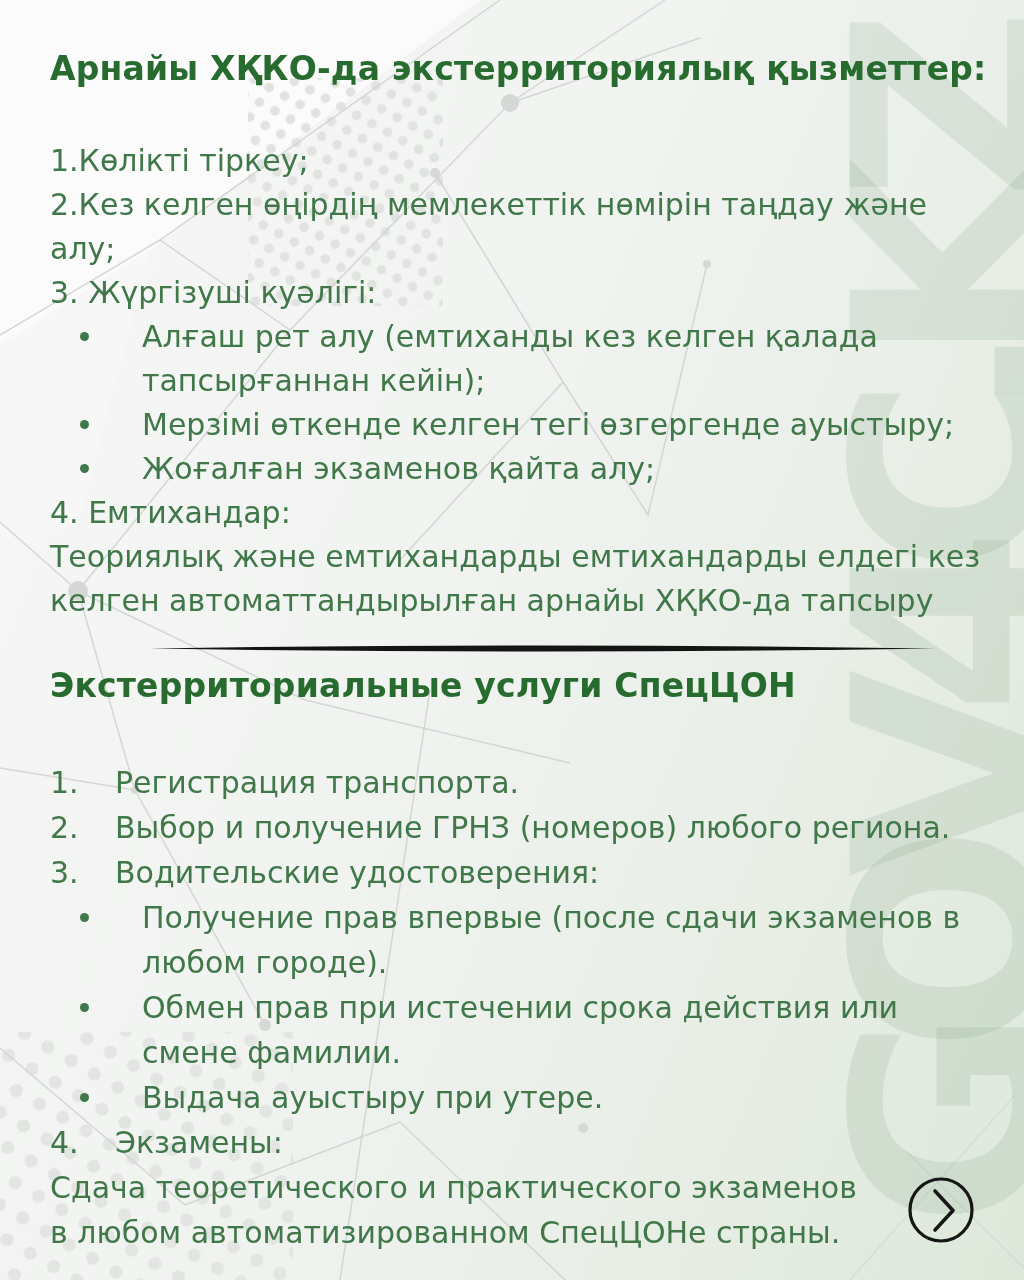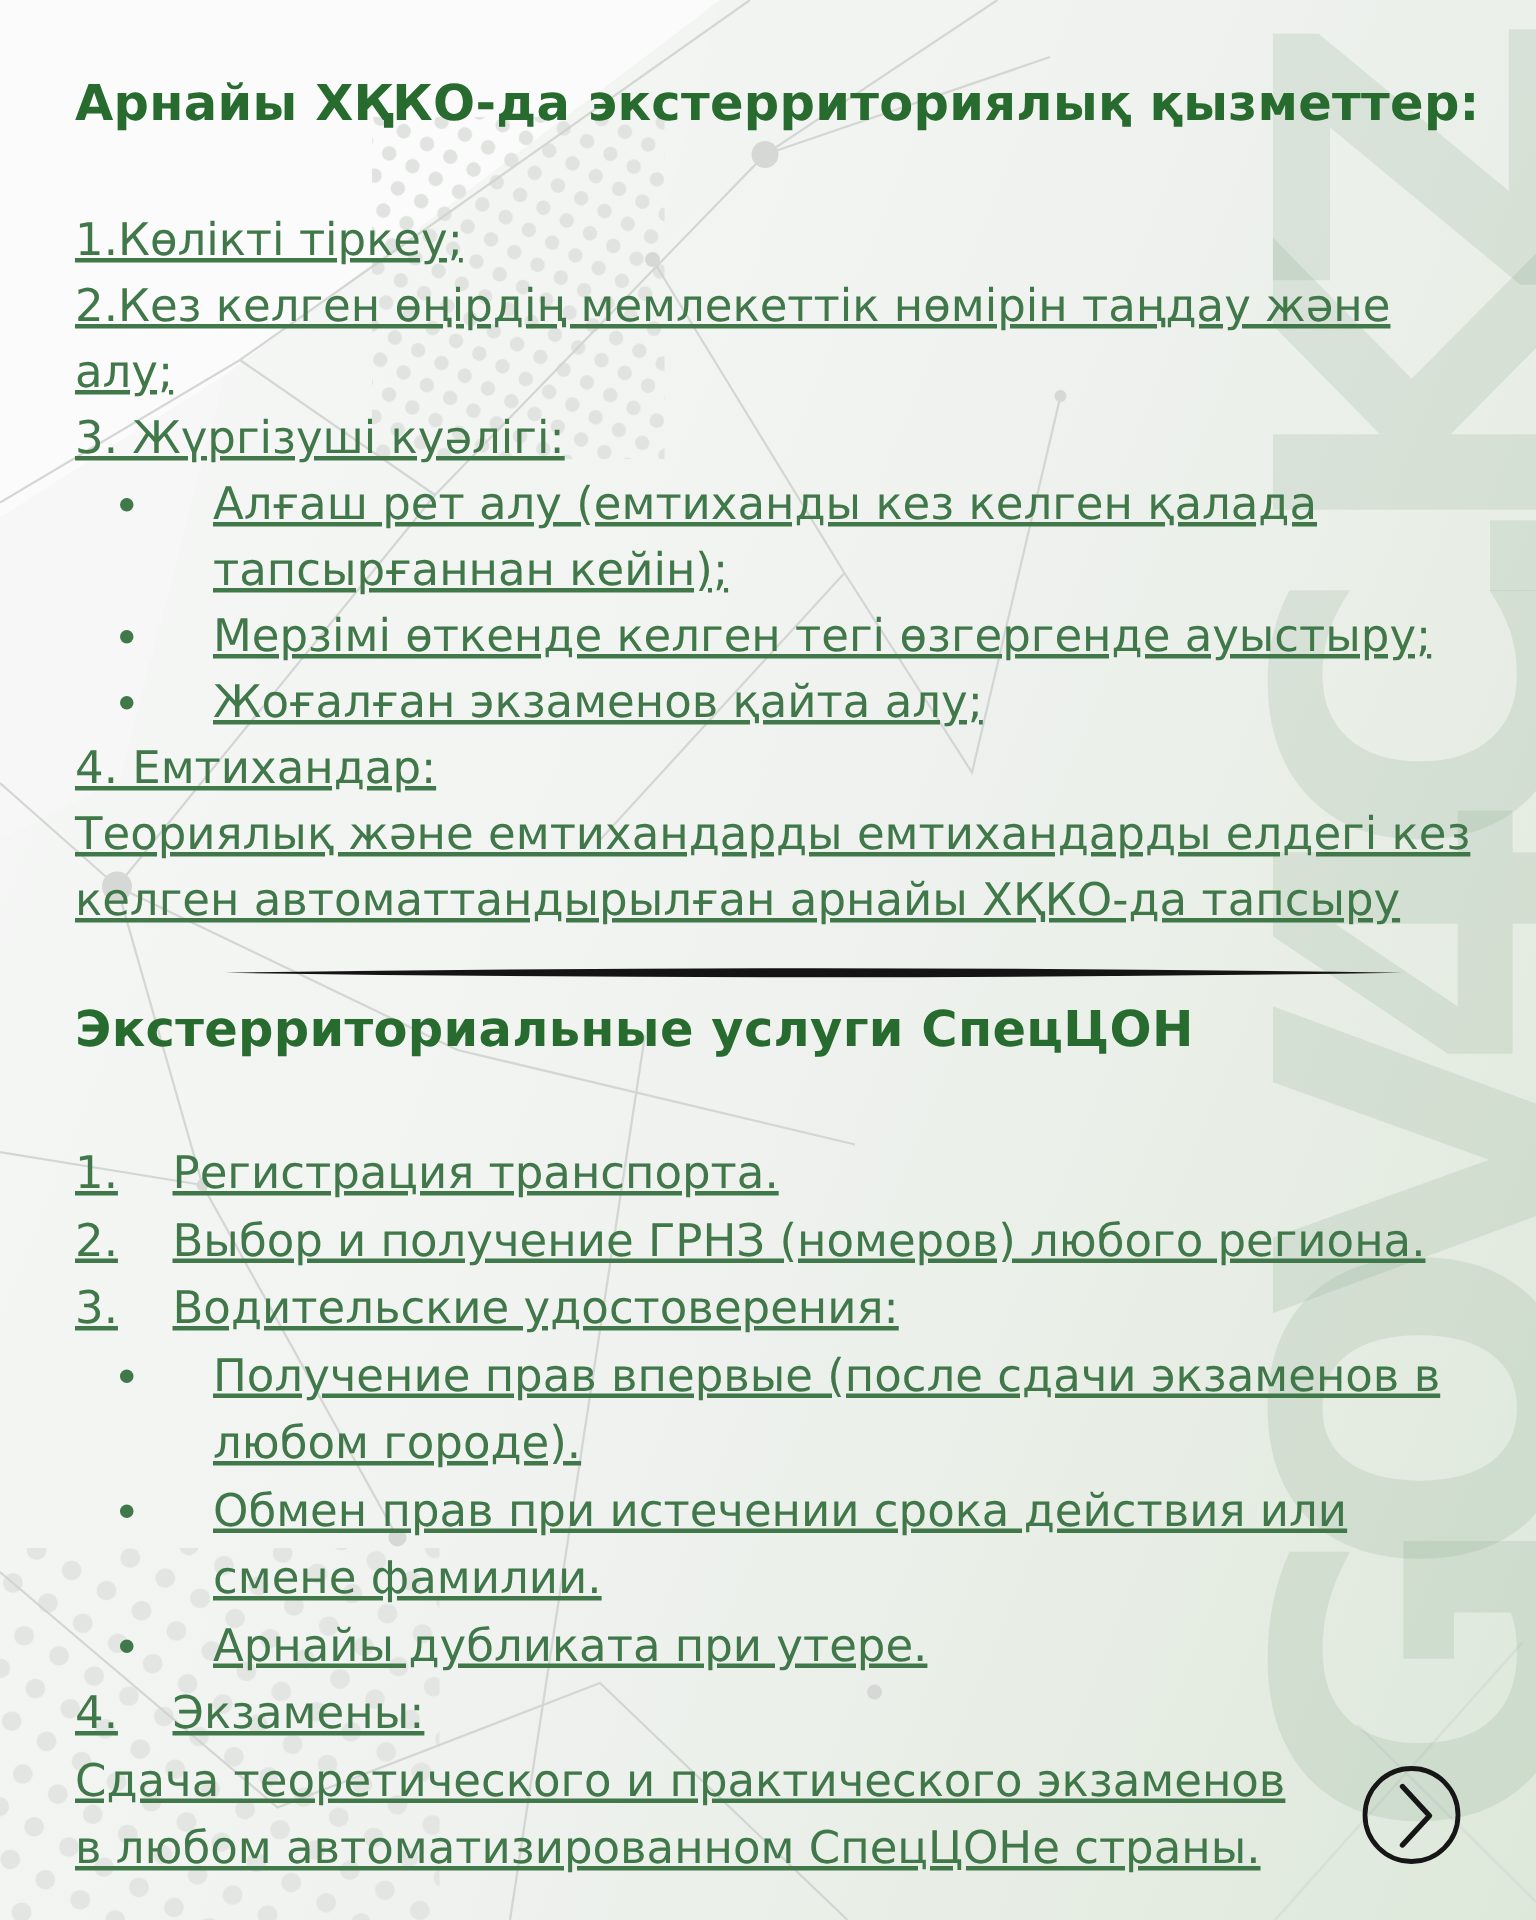--- a/index.html
+++ b/index.html
@@ -18,21 +18,21 @@
     z-index:1; pointer-events:none; user-select:none;
   }
   .content{position:relative; z-index:2; padding:48px 30px 0 50px; color:#40784a;}
   h1,h2{
     color:#276b2f; font-size:33px; font-weight:700; line-height:1.25;
     margin:0; letter-spacing:0.2px;
   }
   h1{margin-bottom:50px;}
   h2{margin-top:21px;}
   .list{font-size:30px;}
-  .list .row{display:flex; align-items:flex-start; margin:0;text-decoration:underline;}
+  .list .row{display:flex; align-items:flex-start; margin:0;}
   .list .txt{white-space:pre-line; display:block; flex:1 1 auto;}
   .list-a{line-height:44px;}
   .list-b{line-height:45px; margin-top:53px;}
   .row.bullet{padding-left:30px;gap:40px;}
   .dot{
     flex:0 0 auto; width:9px; height:9px; border-radius:50%;
     background:#40784a; margin-right:13px;
   }
   .list-a .dot{margin-top:17px;}
   .list-b .dot{margin-top:18px;}
@@ -162,21 +162,21 @@
           <span class="txt">Получение прав впервые (после сдачи экзаменов в
 любом городе).</span>
         </div>
         <div class="row bullet">
           <span class="dot"></span>
           <span class="txt">Обмен прав при истечении срока действия или
 смене фамилии.</span>
         </div>
         <div class="row bullet">
           <span class="dot"></span>
-          <span class="txt">Арнайы дубликата при утере.</span>
+          <span class="txt">Выдача ауыстыру при утере.</span>
         </div>
         <div class="row numcol">
           <span class="marker">4.</span>
           <span class="txt">Экзамены:</span>
         </div>
         <div class="row plain">
           <span class="txt">Сдача теоретического и практического экзаменов
 в любом автоматизированном СпецЦОНе страны.</span>
         </div>
       </div>

